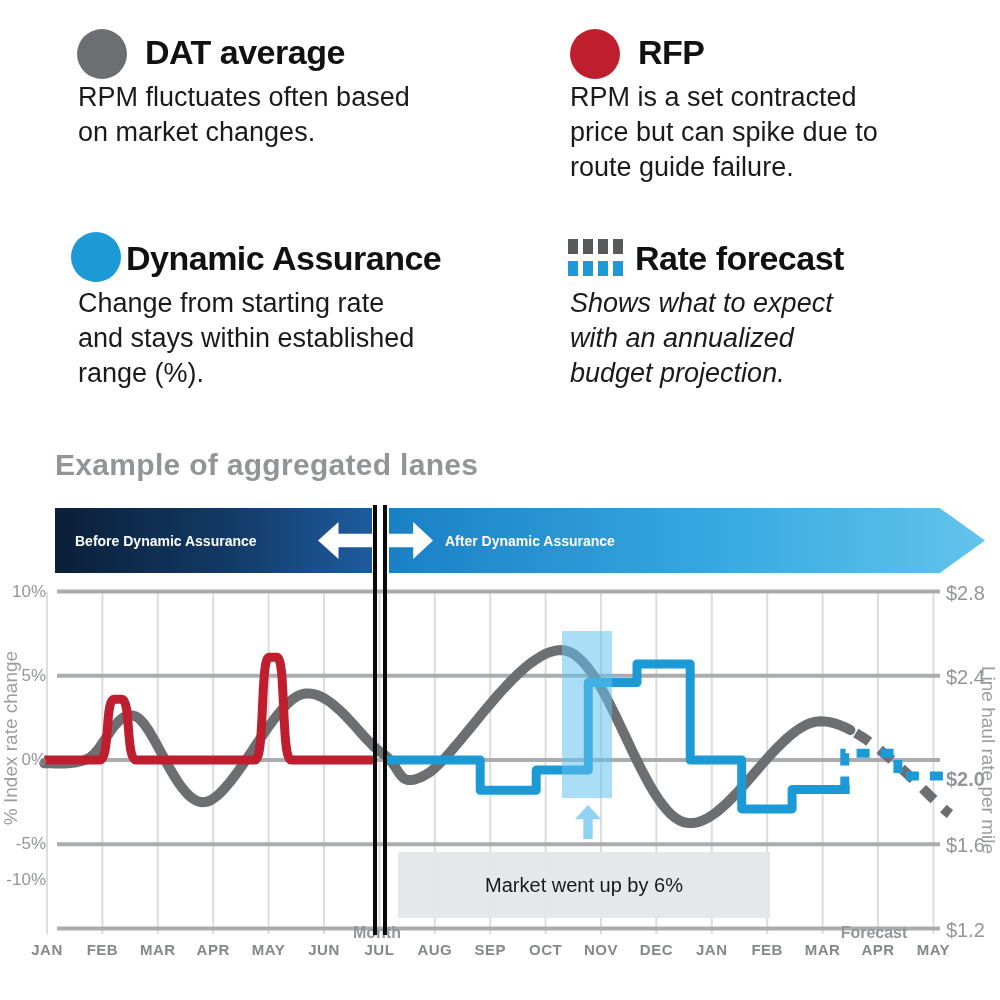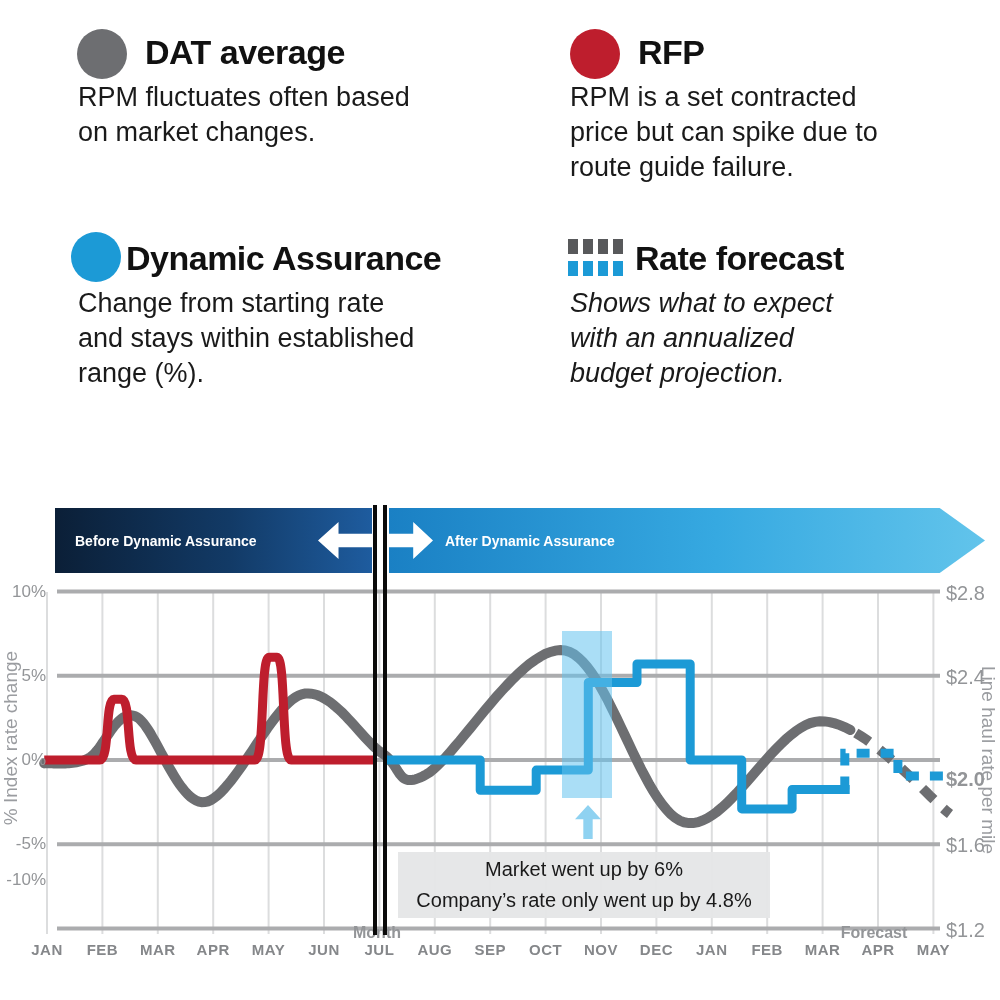--- a/index.html
+++ b/index.html
@@ -75,20 +75,21 @@
         <span style="left: 15px; top: 22px; background: rgb(28, 154, 214);"></span>
         <span style="left: 30px; top: 22px; background: rgb(28, 154, 214);"></span>
         <span style="left: 45px; top: 22px; background: rgb(28, 154, 214);"></span>
       </span>
     <span class="legend-title" style="left:635px;top:239px;">Rate forecast</span>
     <p class="legend-desc" style="left:570px;top:286px;margin:0;font-style:italic;">Shows what to expect
 with an annualized
 budget projection.</p>
   </div>
 
+  <div class="section-title">Example of aggregated lanes</div>
 
   <svg id="chart" viewBox="0 0 1000 1000">
       <line x1="47" x2="47" y1="592" y2="934" stroke="#dcddde" stroke-width="2"></line>
       <line x1="102.4" x2="102.4" y1="592" y2="934" stroke="#dcddde" stroke-width="2"></line>
       <line x1="157.8" x2="157.8" y1="592" y2="934" stroke="#dcddde" stroke-width="2"></line>
       <line x1="213.2" x2="213.2" y1="592" y2="934" stroke="#dcddde" stroke-width="2"></line>
       <line x1="268.6" x2="268.6" y1="592" y2="934" stroke="#dcddde" stroke-width="2"></line>
       <line x1="324" x2="324" y1="592" y2="934" stroke="#dcddde" stroke-width="2"></line>
       <line x1="379.4" x2="379.4" y1="592" y2="934" stroke="#dcddde" stroke-width="2"></line>
       <line x1="434.8" x2="434.8" y1="592" y2="934" stroke="#dcddde" stroke-width="2"></line>
@@ -144,21 +145,20 @@
     </div>
   <div class="axis-title-left">% Index rate change</div>
   <div class="axis-title-right">Line haul rate per mile</div>
   <div class="x-caption" style="left:377px;">Month</div>
   <div class="x-caption" style="left:874px;">Forecast</div>
 
   <div id="highlight-band" style="left: 562.22px; top: 631.097px; width: 49.86px; height: 166.815px;"></div>
   <div id="highlight-arrow"></div>
   <div id="annotation-box">
     <div>Market went up by 6%</div>
-    <div>Company’s rate only went up by 4.8%</div>
   </div>
 
   <div class="banner banner-before">
     <span class="banner-label">Before Dynamic Assurance</span>
   </div>
   <div class="banner banner-after">
     <span class="banner-label">After Dynamic Assurance</span>
   </div>
   <div class="arrow-left-white"></div>
   <div class="arrow-right-white"></div>

